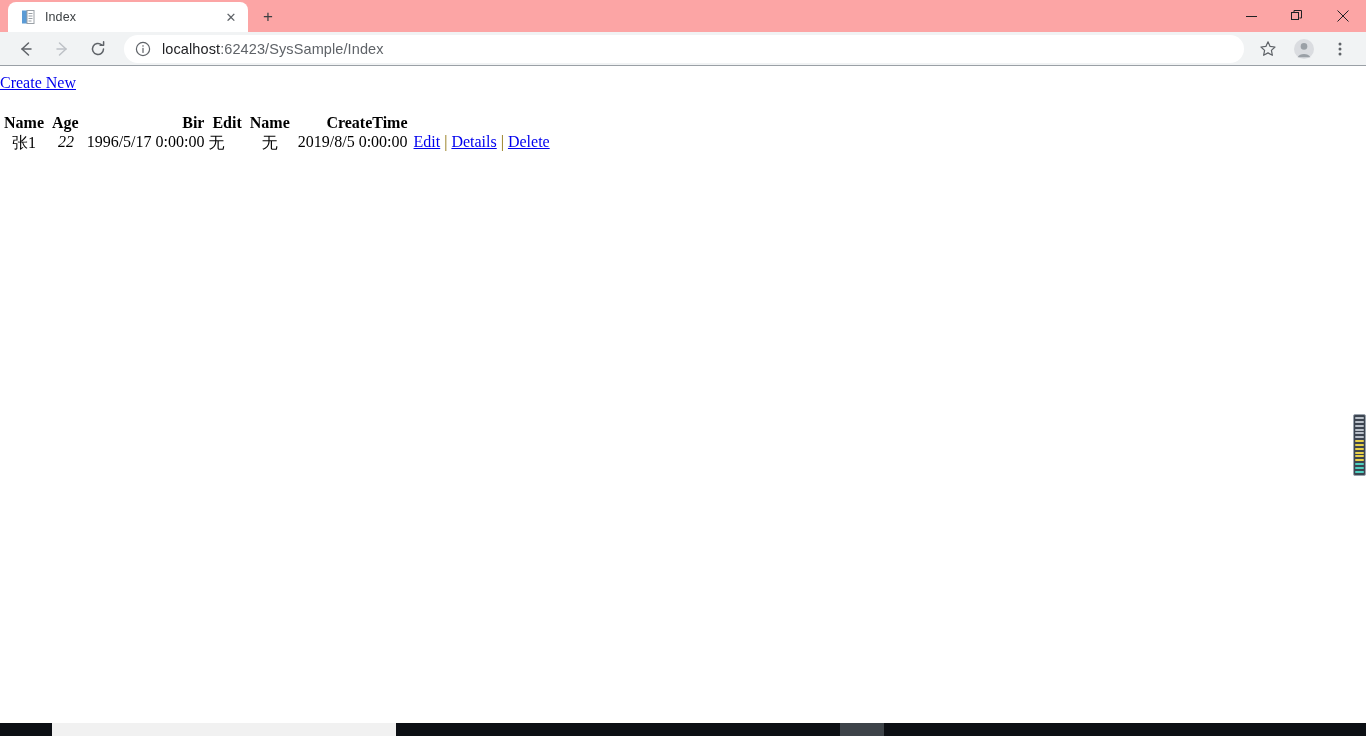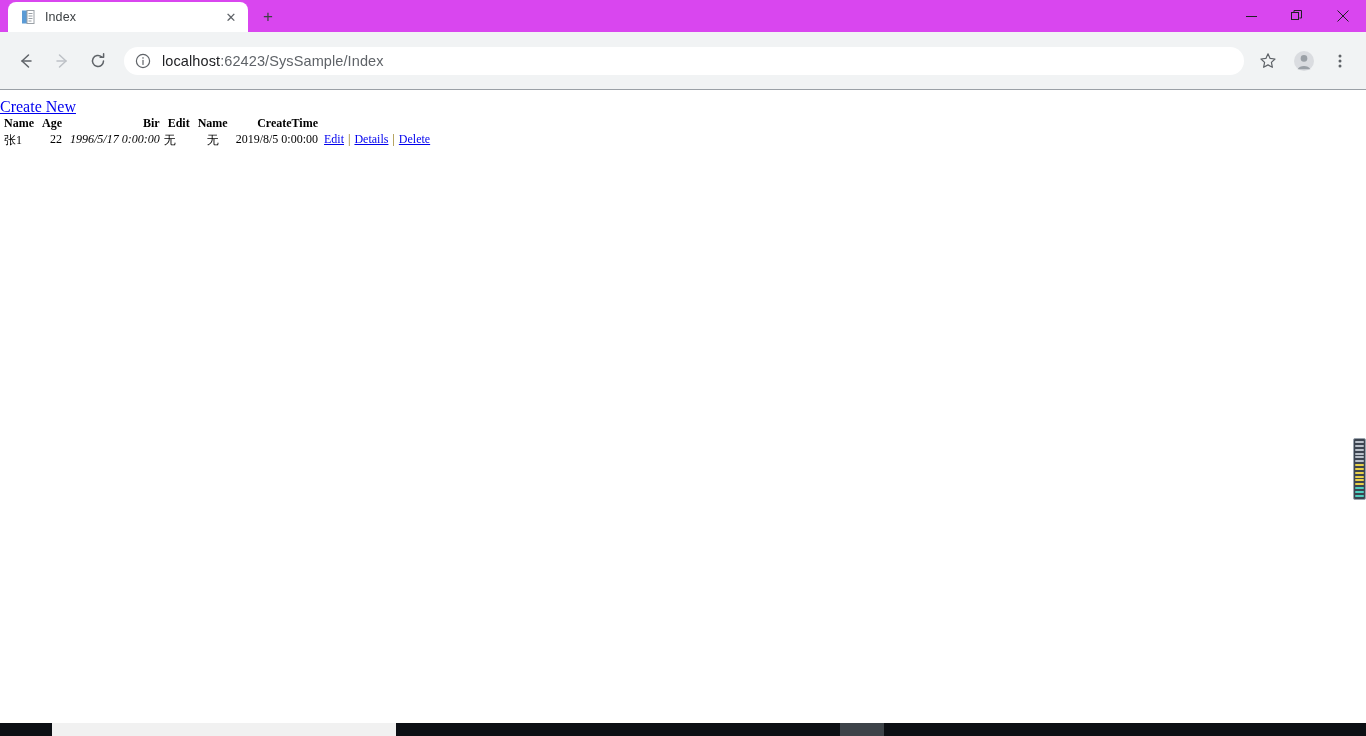--- a/index.html
+++ b/index.html
@@ -19,21 +19,21 @@
   .browser-window {
     position: relative;
     width: 1366px;
     height: 736px;
     background: #ffffff;
   }
 
   .tab-strip {
     position: relative;
     height: 32px;
-    background: #d946ef;
+    background: #fca5a5;
     display: flex;
     align-items: flex-end;
     padding-left: 8px;
     box-sizing: border-box;
   }
 
   .tab {
     position: relative;
     width: 240px;
     height: 30px;
@@ -101,21 +101,21 @@
     height: 32px;
     display: flex;
     align-items: center;
     justify-content: center;
     color: #202124;
     font-size: 11px;
   }
 
   
   .toolbar {
-    height: 58px;
+    height: 34px;
     background: #f1f3f4;
     display: flex;
     align-items: center;
     padding: 0 8px;
     box-sizing: border-box;
     border-bottom: 1px solid #9aa0a6;
   }
   .nav-btn {
     width: 32px;
     height: 32px;
@@ -175,43 +175,44 @@
     display: inline-block;
     color: #0000ee;
     text-decoration: underline;
     font-size: 16px;
     font-family: "Liberation Serif", serif;
     margin: 8px 0 0 0;
   }
 
   .data-table {
     border-collapse: collapse;
-    font-size: 12px;
+    margin-top: 22px;
+    font-size: 16px;
     font-family: "Liberation Serif", serif;
     color: #000000;
   }
   .data-table th {
     font-weight: bold;
     text-align: right;
     padding: 0 4px;
     white-space: nowrap;
     vertical-align: top;
   }
   .data-table th.col-name,
   .data-table th.col-age {
     text-align: left;
   }
   .data-table td {
     padding: 1px 4px;
     white-space: nowrap;
     vertical-align: top;
   }
-  .data-table td.cell-name { text-align: left; }
-  .data-table td.cell-age { text-align: right; padding-left: 10px; }
-  .data-table td.cell-bir { text-align: center; font-style: italic; }
+  .data-table td.cell-name { text-align: center; }
+  .data-table td.cell-age { text-align: left; padding-left: 10px; font-style: italic; }
+  .data-table td.cell-bir { text-align: center; }
   .data-table td.cell-photo { text-align: left; padding-left: 0; padding-right: 18px;}
   .data-table td.cell-note { text-align: center; }
   .data-table td.cell-createtime { text-align: left; }
   .data-table td.cell-actions { text-align: left; padding-left: 2px; }
 
   .row-link {
     color: #0000ee;
     text-decoration: underline;
   }
   .sep {

